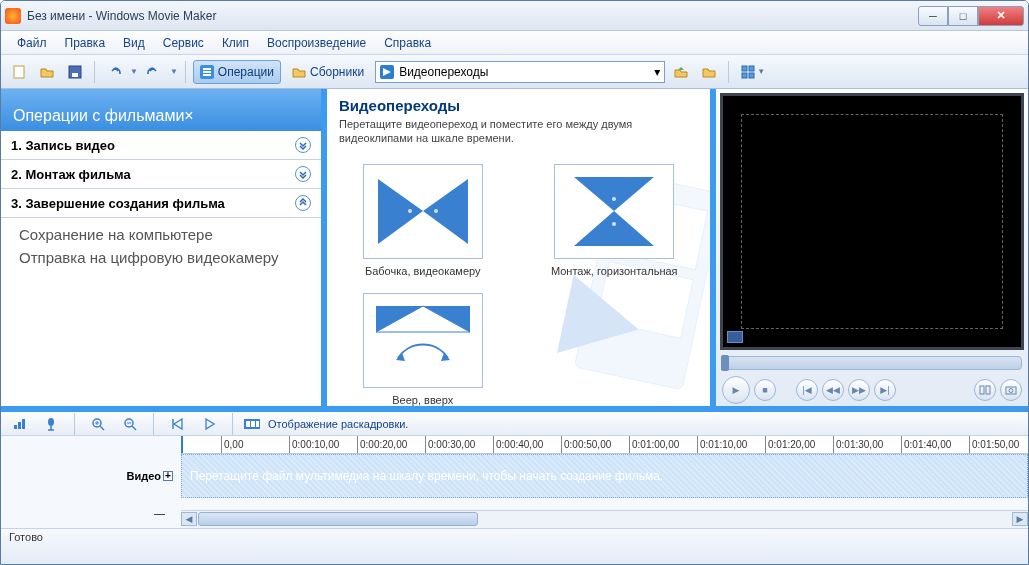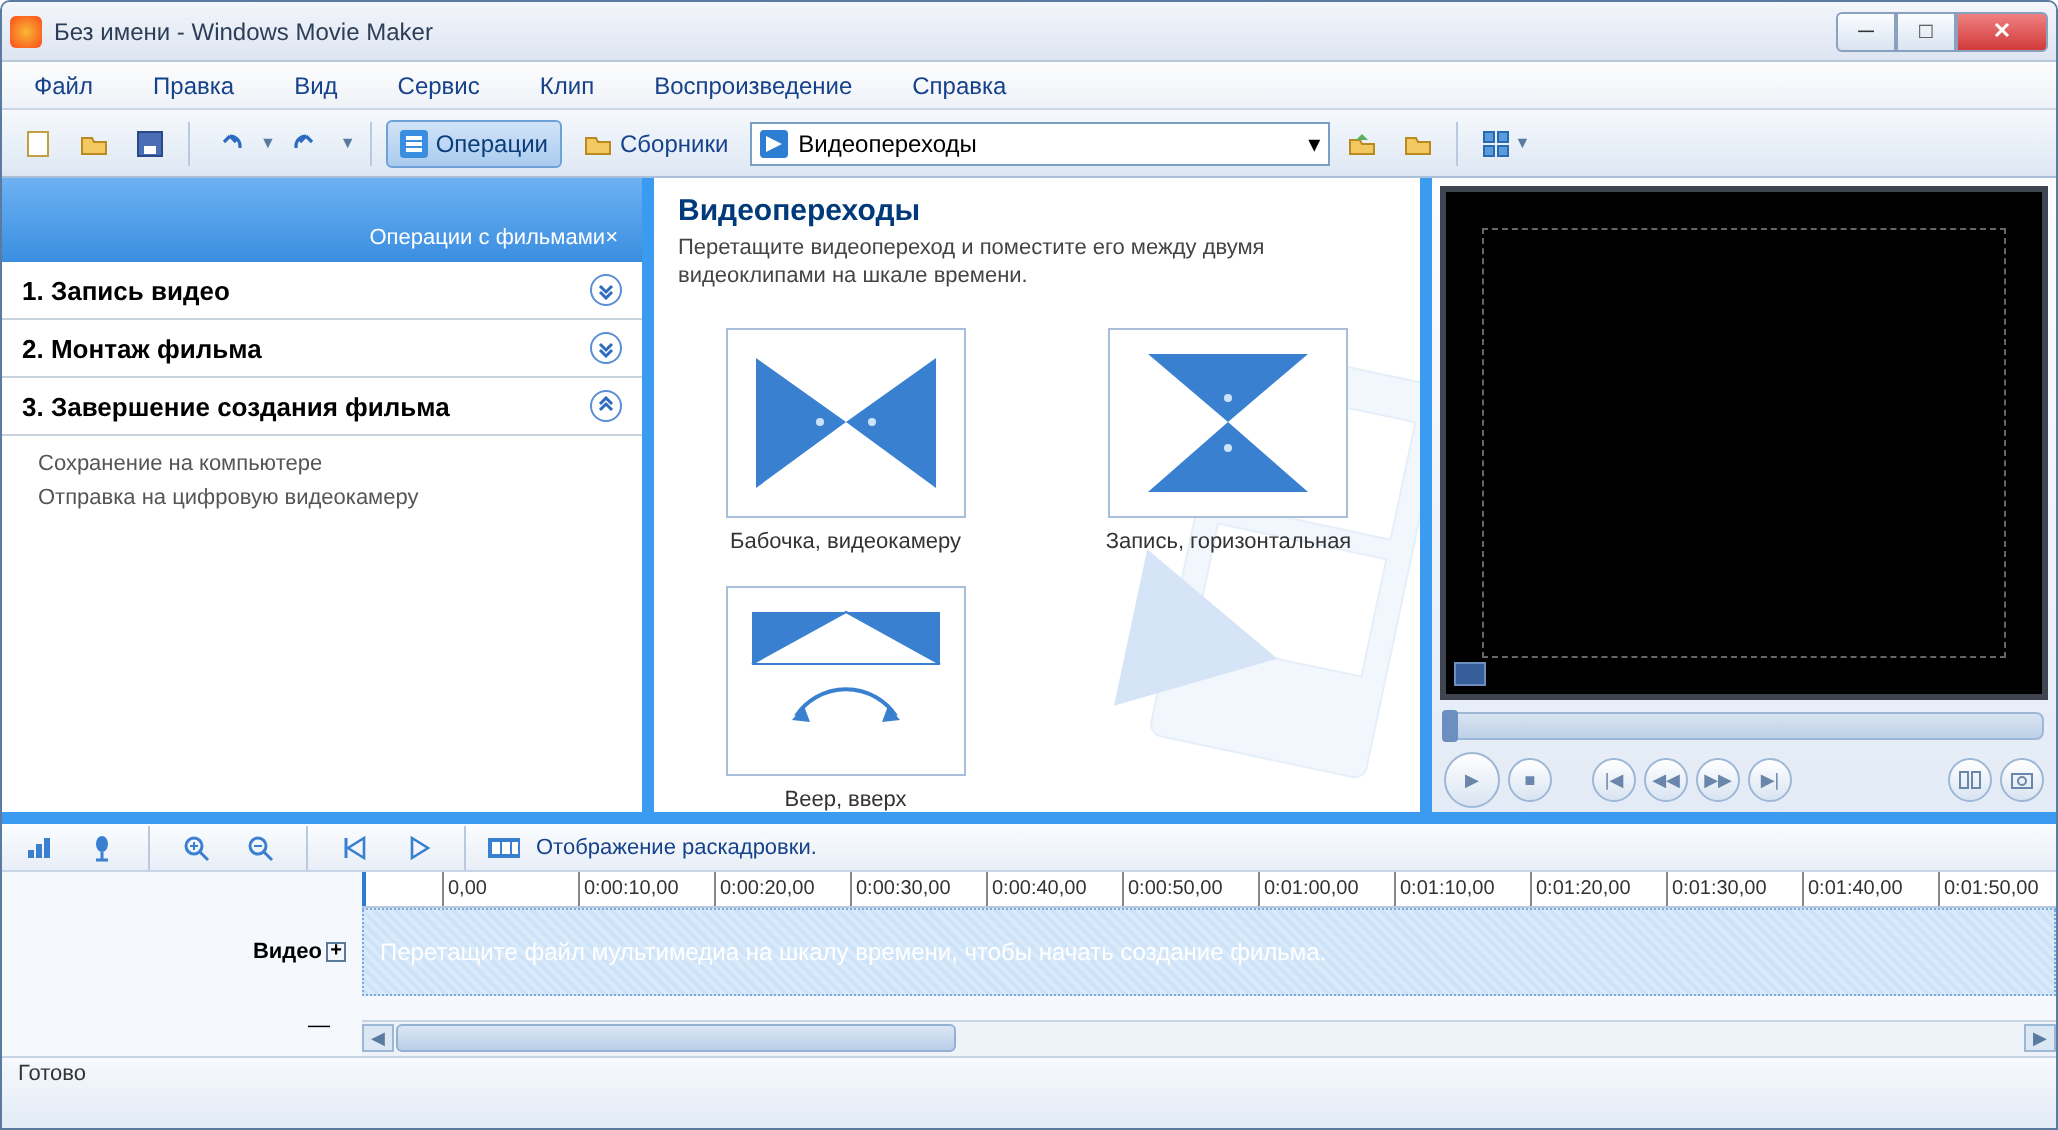--- a/index.html
+++ b/index.html
@@ -5,37 +5,37 @@
 * { box-sizing: border-box; margin: 0; padding: 0; }
 body { font-family: "Segoe UI", Tahoma, sans-serif; font-size: 11px; background: #fff; overflow: hidden; }
 .window { width: 1029px; height: 565px; border: 1px solid #5a7aa0; background: #fff; display: flex; flex-direction: column; border-radius: 5px 5px 0 0; overflow: hidden; }
 .titlebar { height: 30px; background: linear-gradient(#f3f6fb,#dde5f1); display: flex; align-items: center; padding: 0 4px; border-bottom: 1px solid #b8c8db; }
 .titlebar .icon { width: 16px; height: 16px; margin-right: 6px; background: radial-gradient(circle,#f7b733,#fc4a1a); border-radius: 3px; }
 .title { flex: 1; color: #2b3e56; font-size: 12px; }
 .winbtns { display: flex; gap: 0; }
 .winbtn { width: 30px; height: 20px; border: 1px solid #8aa0bf; background: linear-gradient(#fafcff,#d9e4f1); display: flex; align-items: center; justify-content: center; font-size: 11px; color: #333; cursor: pointer; }
 .winbtn.min { border-radius: 3px 0 0 3px; }
 .winbtn.close { background: linear-gradient(#f08080,#d13a3a); color: #fff; border-radius: 0 3px 3px 0; width: 46px; font-weight: bold; }
-.menubar { height: 24px; background: linear-gradient(#fdfdfd,#eef2f8); border-bottom: 1px solid #cad7e8; display: flex; align-items: center; padding: 0 8px; gap: 14px; }
+.menubar { height: 24px; background: linear-gradient(#fdfdfd,#eef2f8); border-bottom: 1px solid #cad7e8; display: flex; align-items: center; padding: 0 8px; gap: 2px; }
 .menuitem { padding: 3px 8px; color: #15428b; font-size: 12px; cursor: pointer; }
 .toolbar { height: 34px; background: linear-gradient(#f6f9fd,#dde7f3); border-bottom: 1px solid #a9bfd9; display: flex; align-items: center; padding: 0 6px; gap: 4px; }
 .tbtn { width: 24px; height: 24px; border: 1px solid transparent; display: flex; align-items: center; justify-content: center; cursor: pointer; border-radius: 3px; }
 .tsep { width: 1px; height: 22px; background: #b9c9de; margin: 0 3px; }
 .tlabel-btn { display: flex; align-items: center; gap: 4px; padding: 2px 6px; border: 1px solid #6fa1d9; background: linear-gradient(#d2e3f8,#a9cbef); border-radius: 3px; cursor: pointer; color: #0a3d7a; font-size: 12px; height: 24px; }
 .tlabel-btn.plain { background: transparent; border-color: transparent; color: #15428b; }
 .dropdown { flex: 0 0 290px; height: 22px; border: 1px solid #7b9ec6; background: #fff; display: flex; align-items: center; padding: 0 4px; font-size: 12px; color: #000; }
 .dropdown .dl-icon { width: 14px; height: 14px; background: #2d7dd2; margin-right: 5px; border-radius: 2px; display:flex;align-items:center;justify-content:center;}
 .dropdown .dl-arrow { margin-left: auto; }
 .main { flex: 1; display: flex; overflow: hidden; }
 .tasks-pane { width: 320px; background: #fff; border-right: 0; display: flex; flex-direction: column; }
-.tasks-header { background: linear-gradient(#6db1f3,#3a8ee0); color: #fff; padding: 10px 12px 6px; font-size: 11px; display: flex; justify-content: flex-end; align-items: flex-end; height:42px;}
+.tasks-header { background: linear-gradient(#6db1f3,#3a8ee0); color: #fff; padding: 10px 12px 6px; font-size: 16px; display: flex; justify-content: flex-start; align-items: flex-end; height:42px;}
 .task-row { border-bottom: 1px solid #c9d3e0; padding: 6px 10px; display: flex; justify-content: space-between; align-items: center; font-size: 13px; font-weight: bold; color: #000; cursor: pointer; }
 .task-row .expand { width: 16px; height: 16px; border: 1px solid #5a8fd4; border-radius: 50%; display: flex; align-items: center; justify-content: center; background: #fff; }
 .task-row .expand svg { display:block; }
-.subtasks { padding: 6px 18px; color: #555; font-size: 11px; line-height: 1.5; }
+.subtasks { padding: 6px 18px; color: #555; font-size: 15px; line-height: 1.5; }
 .collection-pane { flex: 1; background: #fff; border-left: 6px solid #3a9bf0; border-right: 6px solid #3a9bf0; display: flex; flex-direction: column; overflow: hidden; position: relative; }
 .coll-header { padding: 8px 12px; }
 .coll-title { font-size: 15px; font-weight: bold; color: #003a7a; margin-bottom: 3px; }
 .coll-sub { font-size: 11px; color: #444; line-height: 1.3; max-width: 320px; }
 .coll-grid { flex: 1; padding: 10px 14px; display: grid; grid-template-columns: 1fr 1fr; gap: 16px 28px; align-content: start; overflow: hidden; position: relative; }
 .trans-item { text-align: center; font-size: 11px; color: #333; }
 .thumb { width: 120px; height: 95px; margin: 0 auto 6px; border: 1px solid #a9bfd9; background: #fff; display: flex; align-items: center; justify-content: center; overflow: hidden; }
 .bg-deco { position: absolute; right: -20px; top: 80px; width: 180px; height: 260px; opacity: 0.25; pointer-events: none; }
 .preview-pane { width: 312px; background: #eaf1fb; border-left: 0; display: flex; flex-direction: column; }
 .preview-pane .under{flex:1; background: linear-gradient(#fdfdfd,#e3ebf6); display:flex;flex-direction:column;}
@@ -234,21 +234,21 @@
         </div>
         <div class="trans-item">
           <div class="thumb">
               <svg width="110" height="85">
                 <polygon points="15,8 95,8 55,42" fill="#3a80d0"></polygon>
                 <polygon points="15,77 95,77 55,42" fill="#3a80d0"></polygon>
                 <circle cx="55" cy="30" r="2" fill="#cfe3f8"></circle>
                 <circle cx="55" cy="55" r="2" fill="#cfe3f8"></circle>
               </svg>
             </div>
-          <div>Запись, горизонтальная</div>
+          <div>Монтаж, горизонтальная</div>
         </div>
         <div class="trans-item">
           <div class="thumb">
               <svg width="110" height="85">
                 <rect x="8" y="8" width="94" height="26" fill="#3a80d0"></rect>
                 <polygon points="8,34 55,8 102,34" fill="#fff" stroke="#3a80d0"></polygon>
                 <path d="M30 60 A30 30 0 0 1 80 60" fill="none" stroke="#3a80d0" stroke-width="2"></path>
                 <polygon points="28,62 34,55 37,63" fill="#3a80d0"></polygon>
                 <polygon points="82,62 76,55 73,63" fill="#3a80d0"></polygon>
               </svg>

